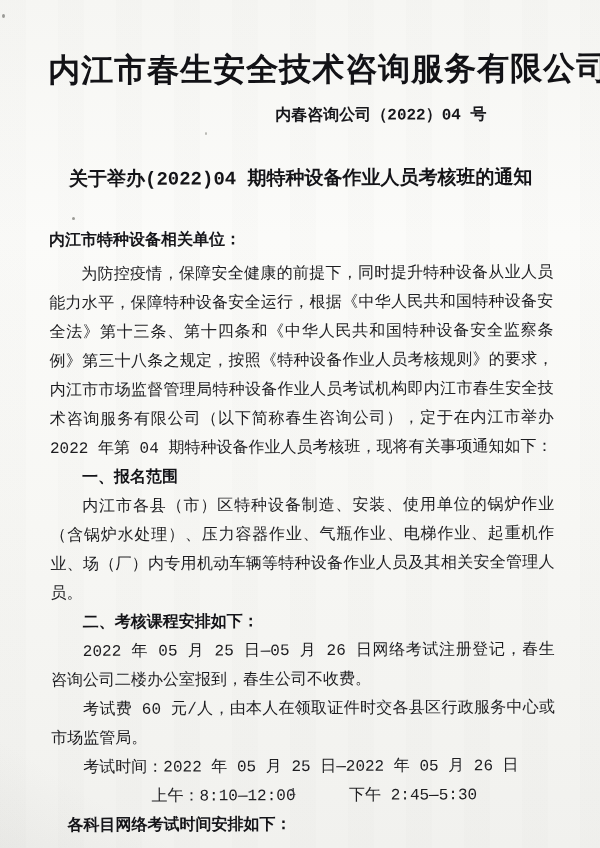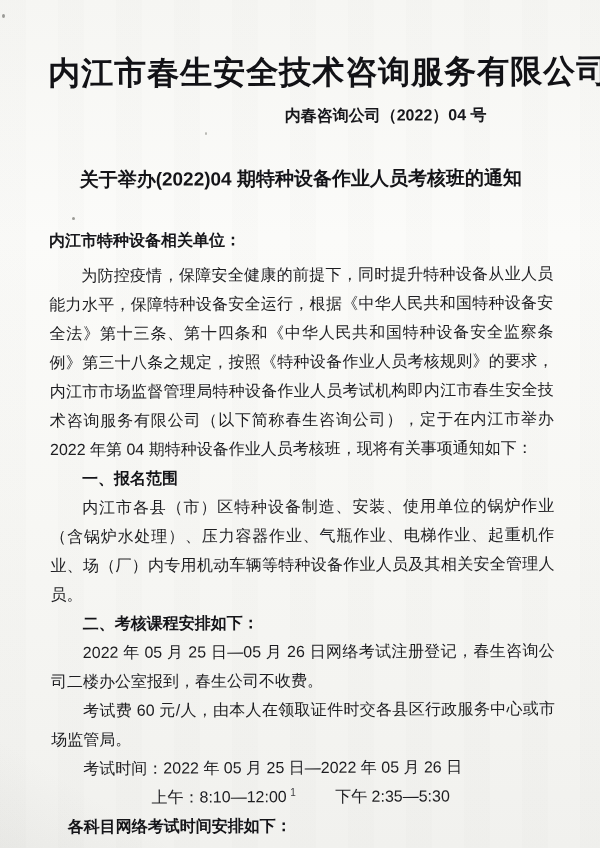--- a/index.html
+++ b/index.html
@@ -4,21 +4,21 @@
 <style>
   * { margin: 0; padding: 0; box-sizing: border-box; }
   html, body { width: 600px; height: 848px; }
   body { overflow: hidden; background: #e9e9e6; }
 
   .paper {
     position: relative;
     width: 600px;
     height: 848px;
     color: #1d1d20;
-    font-family: Liberation Sans, sans-serif;
+    font-family: Liberation Mono, monospace;
     background:
       linear-gradient(32deg, rgba(120,120,115,0.06) 0%, rgba(120,120,115,0.0) 9%),
       repeating-linear-gradient(90deg, rgba(150,150,145,0.025) 0 26px, rgba(255,255,255,0) 26px 58px),
       linear-gradient(180deg, #f6f6f3 0%, #fbfbf9 28%, #f7f7f4 62%, #f1f1ee 100%);
     overflow: hidden;
   }
 
   .doc {
     position: absolute;
     inset: 0;
@@ -147,21 +147,21 @@
     <p class="sec-heading">二、考核课程安排如下：</p>
 
     <p class="body-text indent">2022 年 05 月 25 日—05 月 26 日网络考试注册登记，春生咨询公司二楼办公室报到，春生公司不收费。</p>
 
     <p class="body-text indent">考试费 60 元/人，由本人在领取证件时交各县区行政服务中心或市场监管局。</p>
 
     <p class="body-text indent">考试时间：2022 年 05 月 25 日—2022 年 05 月 26 日</p>
 
     <div class="sessions">
       <span class="morning">上午：8:10—12:00</span>
-      <span class="afternoon">下午 2:35—5:30</span>
+      <span class="afternoon">下午 2:45—5:30</span>
     </div>
 
     <p class="schedule-note">各科目网络考试时间安排如下：</p>
 
   </div>
 
   <div class="page-number">1</div>
 </div>
 
 </body></html>

